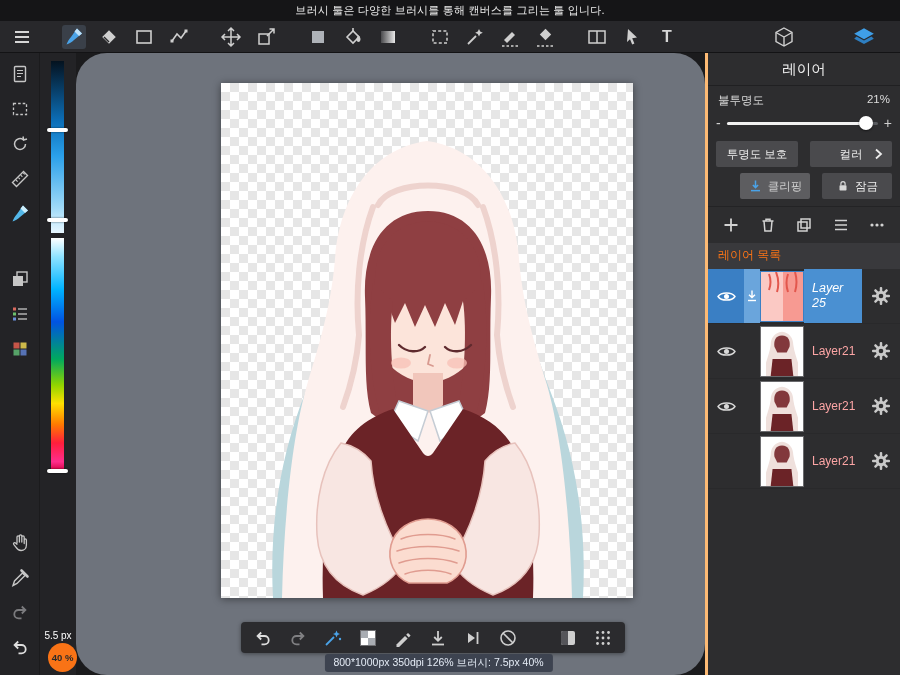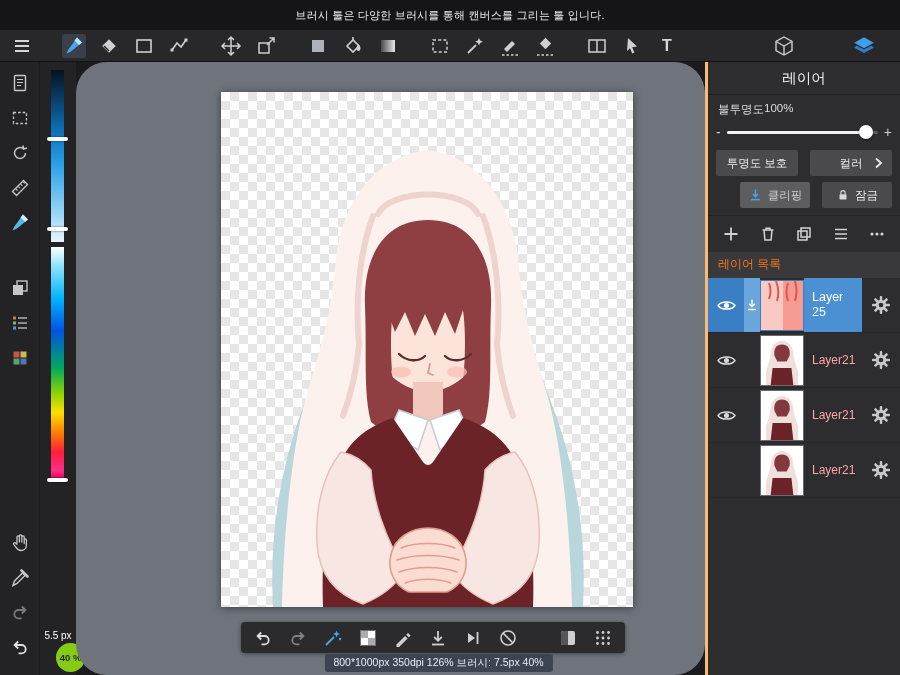--- a/index.html
+++ b/index.html
@@ -1,21 +1,21 @@
 <!DOCTYPE html>
 <html><head>
 <meta charset="utf-8">
 <style>
   * { box-sizing: border-box; margin: 0; padding: 0; }
   html,body { width:900px; height:675px; overflow:hidden; background:#1b1b1d;
     font-family:"Liberation Sans", sans-serif; }
   .app { position:relative; width:900px; height:675px; display:flex; flex-direction:column; }
 
   
-  .hint-bar { height:30px; background:#151517; color:#ececec; font-size:11px;
+  .hint-bar { height:21px; background:#151517; color:#ececec; font-size:11px;
     display:flex; align-items:center; justify-content:center; letter-spacing:.2px; }
 
   
   .toolbar { height:32px; background:#28282b; border-bottom:1px solid #131315;
     display:flex; align-items:center; padding:0 10px; gap:11px; }
   .tbtn { width:24px; height:24px; display:flex; align-items:center; justify-content:center;
     border-radius:3px; flex:0 0 auto; }
   .tbtn.sel { background:#3a4049; }
   .tsep { width:6px; flex:0 0 auto; }
   .ttext { color:#d6d6d6; font-size:16px; font-weight:bold; }
@@ -33,22 +33,22 @@
   
   .stripcol { width:36px; background:#232326; position:relative; }
   .strip1 { position:absolute; left:11px; top:8px; width:13px; height:172px;
     background:linear-gradient(180deg,#04121f 0%,#0a5levels 0%,#0c6fb8 30%,#2aa0ea 55%,#9ed9f7 85%,#e8f7ff 100%); }
   .strip2 { position:absolute; left:11px; top:185px; width:13px; height:233px;
     background:linear-gradient(180deg,#ffffff 0%,#8fe3ff 8%,#00b4ff 22%,#0053e2 36%,#00a95e 52%,#8fd400 63%,#ffe000 71%,#ff7a00 80%,#ff1e3c 88%,#ff2d8c 96%,#d4003f 100%); }
   .handle { position:absolute; left:7px; width:21px; height:4px; background:#fff;
     border-radius:2px; box-shadow:0 0 2px rgba(0,0,0,.7); }
   .brush-size { position:absolute; bottom:34px; left:0; width:100%; text-align:center;
     color:#fff; font-size:10px; line-height:1.15; white-space:pre-line; width:36px; }
-  .zoom-badge { position:absolute; bottom:3px; left:16px; width:29px; height:29px; border-radius:50%;
-    background:#84cc16; color:#2a2a2a; font-size:9.5px; font-weight:bold; text-align:center;
+  .zoom-badge { position:absolute; bottom:3px; left:8px; width:29px; height:29px; border-radius:50%;
+    background:#f97316; color:#2a2a2a; font-size:9.5px; font-weight:bold; text-align:center;
     display:flex; align-items:center; justify-content:center; line-height:1.05; padding:2px; }
 
   
   .canvas-area { flex:1; background:#6e737c; position:relative; min-width:0;border-radius:31px; }
   .artboard { position:absolute; top:30px; left:50%; transform:translateX(calc(-50% + 36px));
     width:412px; height:515px; box-shadow:0 1px 8px rgba(0,0,0,.45);
     background-color:#fff;
     background-image:
       linear-gradient(45deg,#e6e6e6 25%,transparent 25%,transparent 75%,#e6e6e6 75%),
       linear-gradient(45deg,#e6e6e6 25%,transparent 25%,transparent 75%,#e6e6e6 75%);
@@ -60,21 +60,21 @@
     padding:0 12px; gap:15px; box-shadow:0 1px 4px rgba(0,0,0,.4); }
   .fsep { width:10px; }
   .status-badge { position:absolute; bottom:3px; left:50%; transform:translateX(calc(-50% + 48px));
     background:#3d4350; color:#e4ebf5; font-size:10.5px; padding:2px 9px; border-radius:3px;
     white-space:nowrap; }
 
   
   .panel { width:195px; background:#2d2d2f; border-left:3px solid #fdba74; display:flex; flex-direction:column; }
   .p-title { height:33px; display:flex; align-items:center; justify-content:center;
     color:#f0f0f0; font-size:14.5px; border-bottom:1px solid #202022; }
-  .p-oprow { display:flex; padding:7px 10px 2px; color:#dcdcdc; font-size:11.5px; }
+  .p-oprow { display:flex; justify-content:space-between; padding:7px 10px 2px; color:#dcdcdc; font-size:11.5px; }
   .p-slider { display:flex; align-items:center; gap:6px; padding:5px 8px 7px; color:#cfcfcf; font-size:14px; }
   .track { flex:1; height:3px; background:#585a5e; border-radius:2px; position:relative; }
   .track-fill { position:absolute; left:0; top:0; height:3px; width:92%; background:#f2f2f2; border-radius:2px; }
   .knob { position:absolute; top:50%; left:92%; width:14px; height:14px; background:#fff; border-radius:50%;
     transform:translate(-50%,-50%); box-shadow:0 1px 2px rgba(0,0,0,.5); }
   .p-btnrow { display:flex; gap:12px; padding:3px 8px; }
   .pbtn { flex:1; height:26px; background:#4a4a4d; border-radius:2px; color:#ededed; font-size:11.5px;
     display:flex; align-items:center; justify-content:center; gap:5px; position:relative; }
   .pbtn.lit { background:#5d5d60; color:#cfcfcf;margin-left:24px; }
   .pbtn .chev { position:absolute; right:6px; top:5px; }
@@ -85,21 +85,21 @@
   .lrow { height:55px; display:flex; align-items:stretch; border-bottom:1px solid #29292b; }
   .eye-cell { width:36px; display:flex; align-items:center; justify-content:center; }
   .clip-strip { width:16px; display:flex; align-items:center; justify-content:center; }
   .thumb { width:44px; align-self:center; height:51px; background:#fff; border:1px solid #6a6a6d; flex:0 0 auto; }
   .thumb svg { display:block; }
   .l-label { flex:1; display:flex; align-items:center; padding-left:8px; color:#fca5a5; font-size:12px; }
   .gear-cell { width:38px; display:flex; align-items:center; justify-content:center; }
   .lrow.sel .eye-cell { background:#3a7fc4; }
   .lrow.sel .clip-strip { background:#6aa5dc; }
   .lrow.sel .l-label { background:#4a90d2; color:#fff; font-size:12.5px; line-height:1.2; }
-  .lrow.sel .l-label span { width:46px; }
+  .lrow.sel .l-label span { width:46px;font-style:italic; }
   .lrow.sel .thumb { border-color:#3a7fc4; }
   svg { display:block; }
 </style>
 </head>
 <body>
 
 <div class="app">
 
   <div class="hint-bar">
     <span>브러시 툴은 다양한 브러시를 통해 캔버스를 그리는 툴 입니다.</span>
@@ -439,21 +439,21 @@
       </div>
 
       <div class="status-badge">800*1000px 350dpi 126% 브러시: 7.5px 40%</div>
     </div>
 
     <div class="panel">
       <div class="p-title">레이어</div>
 
       <div class="p-oprow">
         <span>불투명도</span>
-        <span>100%</span>
+        <span>21%</span>
       </div>
       <div class="p-slider">
         <span>-</span>
         <div class="track">
           <div class="track-fill"></div>
           <div class="knob"></div>
         </div>
         <span>+</span>
       </div>
 

